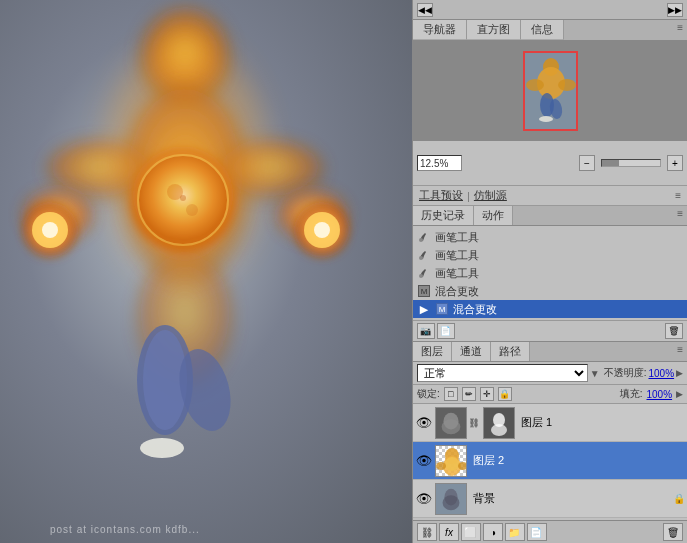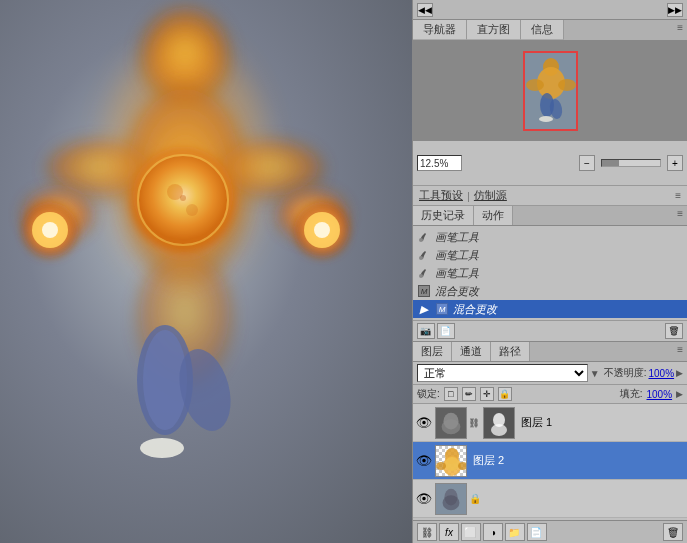--- a/index.html
+++ b/index.html
@@ -192,21 +192,20 @@
       padding: 2px 8px;
       font-size: 11px;
       color: #333;
       cursor: pointer;
       background: #c8c8c8;
       border-right: 1px solid #999;
     }
 
     .history-items {
       padding: 2px 0;
-      font-style: italic;
     }
 
     .history-item {
       display: flex;
       align-items: center;
       padding: 1px 4px;
       gap: 4px;
       font-size: 11px;
       color: #333;
       height: 18px;
@@ -543,20 +542,21 @@
     <ellipse cx="165" cy="380" rx="28" ry="55" fill="#5868a0" opacity="0.8"></ellipse>
     <ellipse cx="165" cy="380" rx="22" ry="50" fill="#6878b0" opacity="0.7"></ellipse>
 
     <ellipse cx="205" cy="390" rx="24" ry="42" fill="#5868a0" opacity="0.7" transform="rotate(-15 205 390)"></ellipse>
 
     <ellipse cx="162" cy="448" rx="22" ry="10" fill="#e8e8e0" opacity="0.9"></ellipse>
 
     <ellipse cx="185" cy="160" rx="80" ry="120" fill="#f0a030" filter="url(#blur3)" opacity="0.35"></ellipse>
   </svg>
 
+  <div class="watermark">post at icontans.com kdfb...</div>
 </div>
 
 <div class="right-panel">
 
   <div class="top-bar">
     <div class="top-bar-btn">◀◀</div>
     <div style="flex:1"></div>
     <div class="top-bar-btn">▶▶</div>
   </div>
 
@@ -739,20 +739,21 @@
 
     <div class="layer-row">
       <div class="layer-visibility">👁</div>
       <div class="layer-thumbnail">
         <svg width="32" height="32" viewBox="0 0 32 32">
           <rect width="32" height="32" fill="#8090a0"></rect>
           <ellipse cx="16" cy="14" rx="7" ry="9" fill="#606070" opacity="0.7"></ellipse>
           <ellipse cx="16" cy="20" rx="9" ry="8" fill="#505060" opacity="0.6"></ellipse>
         </svg>
       </div>
+      <span class="layer-name">背景</span>
       <span class="layer-lock-icon">🔒</span>
     </div>
 
     <div class="layers-bottom-bar">
       <div class="layers-bottom-btn">⛓</div>
       <div class="layers-bottom-btn" style="font-style:italic">fx</div>
       <div class="layers-bottom-btn">⬜</div>
       <div class="layers-bottom-btn">◑</div>
       <div class="layers-bottom-btn">📁</div>
       <div class="layers-bottom-btn">📄</div>

